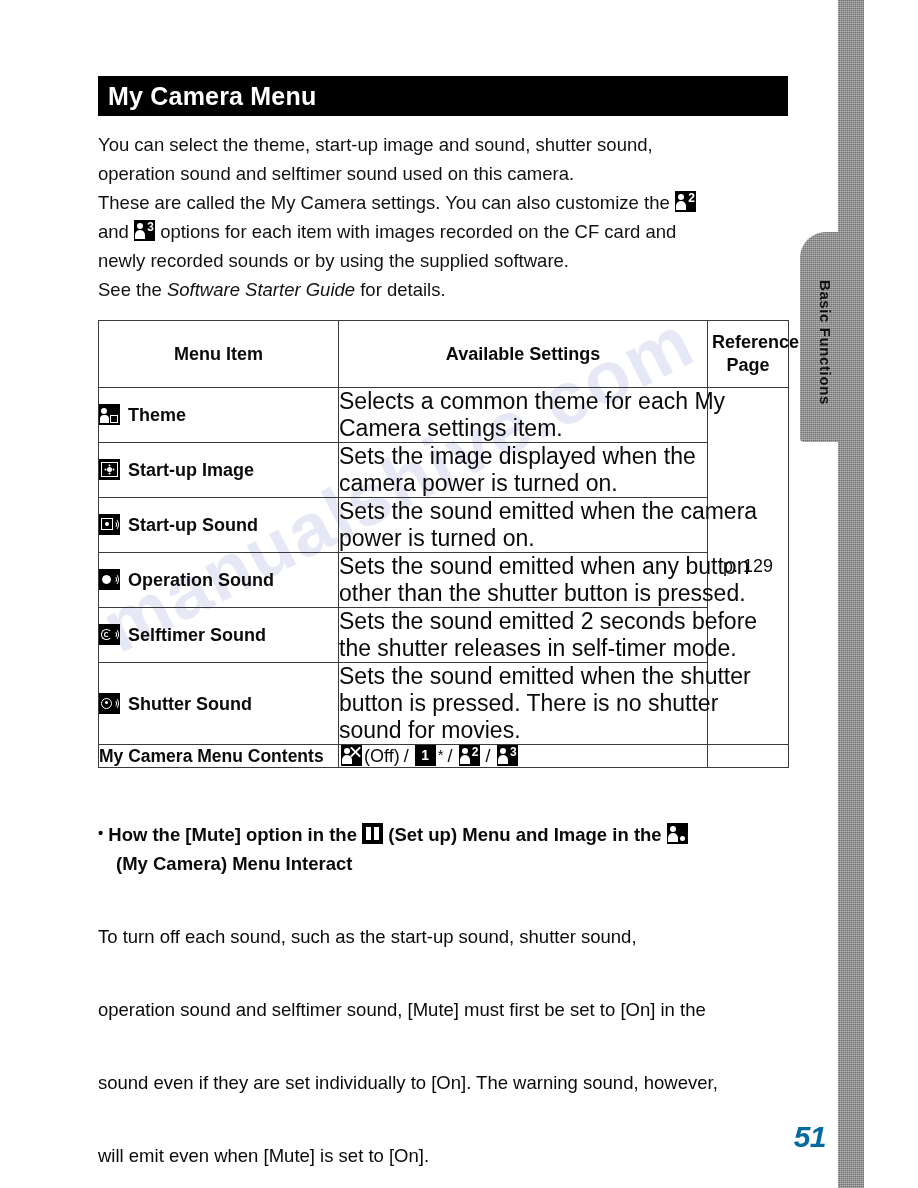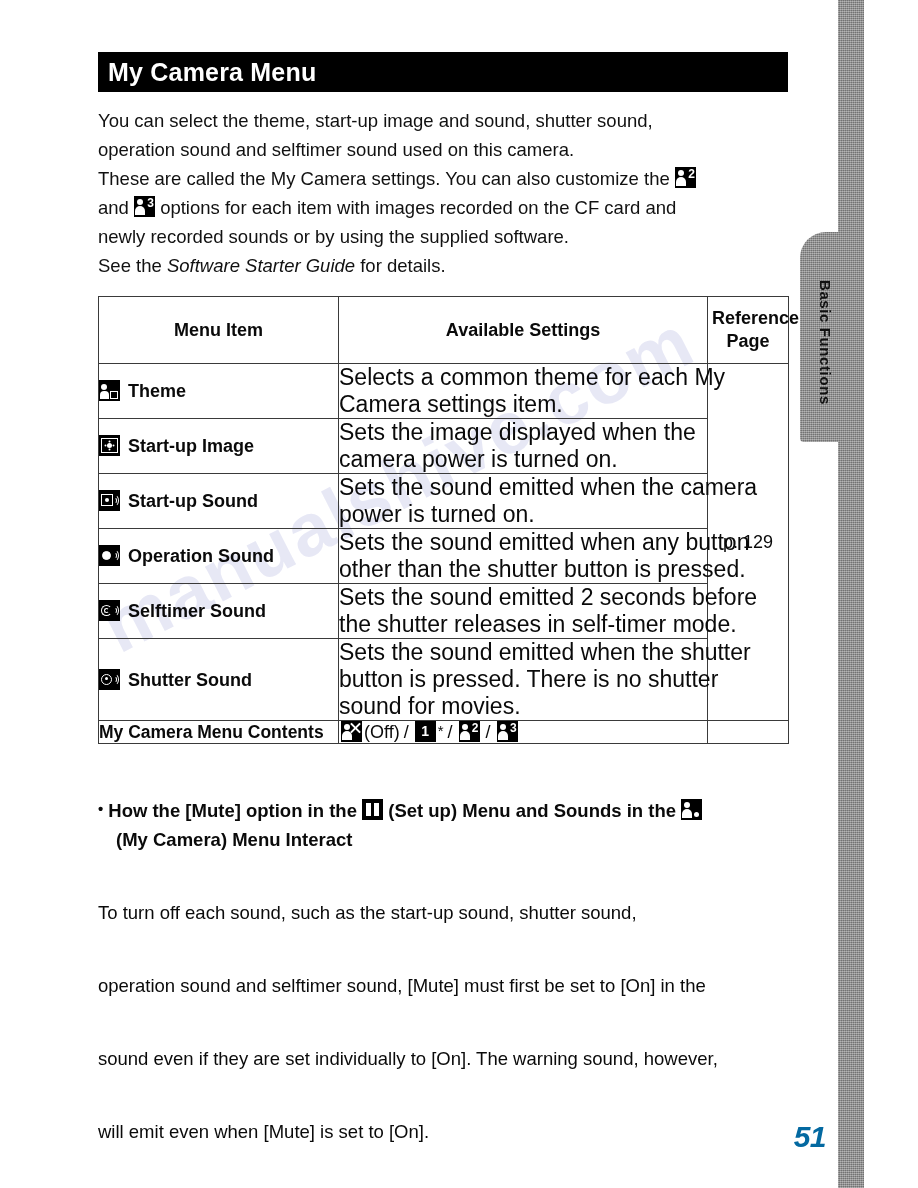--- a/index.html
+++ b/index.html
@@ -84,20 +84,21 @@
 
   
   #title-bar {
     background: #000000;
     height: 40px;
     display: flex;
     align-items: center;
     padding-left: 10px;
     box-sizing: border-box;
     margin-bottom: 14px;
+    margin-top: 24px;
   }
   #title-bar .title-text {
     color: #ffffff;
     font-size: 25px;
     font-weight: bold;
     letter-spacing: .2px;
     line-height: 1;
   }
 
   
@@ -553,21 +554,21 @@
         <td class="contents-label">My Camera Menu Contents</td>
         <td class="contents-values"><span class="ico ico-person"><span class="xmark"></span></span><span>(Off)</span><span class="sep">/</span><span class="ico ico-num">1</span><span class="star">*</span><span class="sep">/</span><span class="ico ico-person"><span class="sup">2</span></span><span class="sep">/</span><span class="ico ico-person"><span class="sup">3</span></span></td>
         <td></td>
       </tr>
 
     </tbody>
   </table>
 
   <div id="note">
     <div class="note-head">
-      <span class="ln"><span class="bullet">•</span><span>How the [Mute] option in the </span><span class="ico ico-setup"></span><span> (Set up) Menu and Sounds in the </span><span class="ico ico-mycam"><span class="dot"></span></span></span>
+      <span class="ln"><span class="bullet">•</span><span>How the [Mute] option in the </span><span class="ico ico-setup"></span><span> (Set up) Menu and Image in the </span><span class="ico ico-mycam"><span class="dot"></span></span></span>
       <span class="ln indent">(My Camera) Menu Interact</span>
     </div>
     <div class="note-body">
       <span class="ln">To turn off each sound, such as the start-up sound, shutter sound,</span>
       <span class="ln">operation sound and selftimer sound, [Mute] must first be set to [On] in the</span>
       <span class="ln">sound even if they are set individually to [On]. The warning sound, however,</span>
       <span class="ln">will emit even when [Mute] is set to [On].</span>
     </div>
   </div>
 

